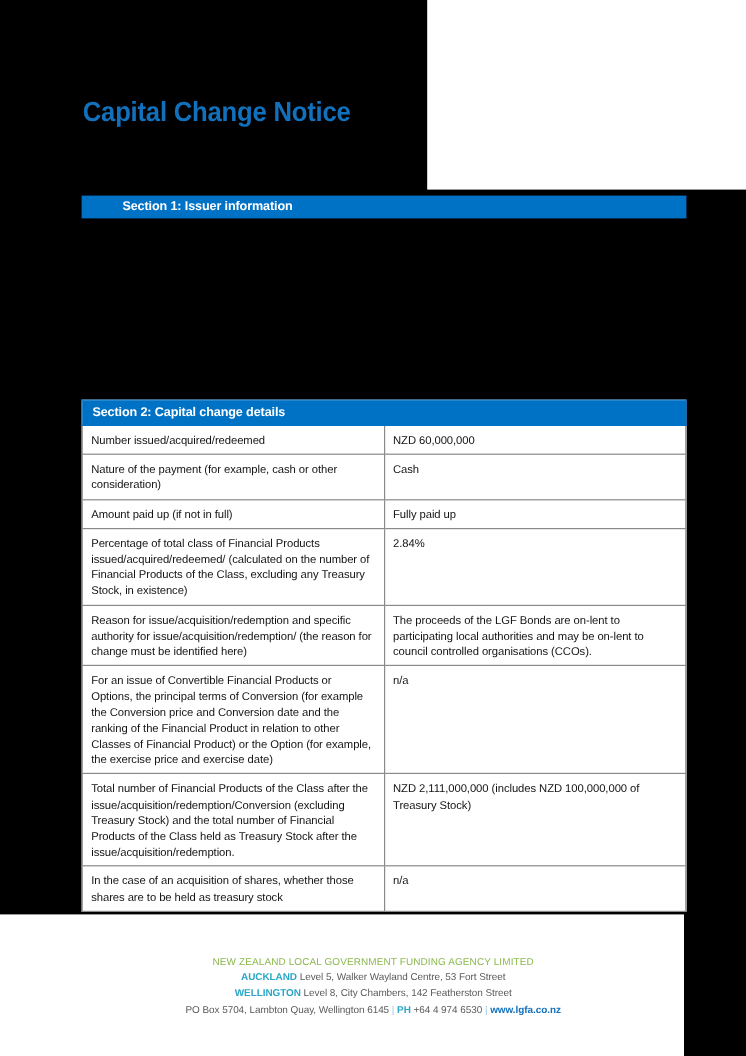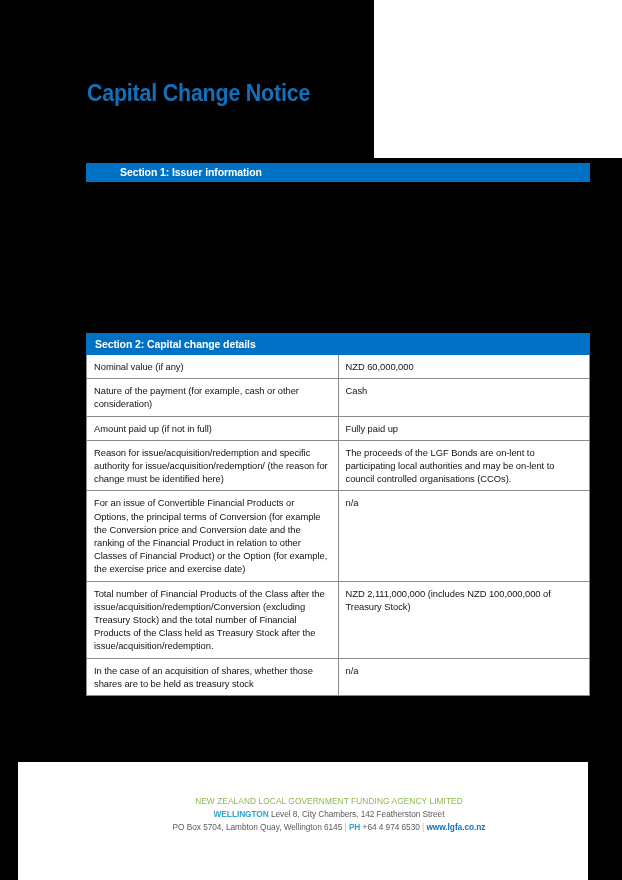--- a/index.html
+++ b/index.html
@@ -14,21 +14,20 @@
     overflow: hidden;
     font-family: "Liberation Sans", sans-serif;
     -webkit-font-smoothing: antialiased;
   }
 
   
   .page {
     position: absolute;
     inset: 0;
     background: #000000;
-    margin-left: 18px;
   }
 
   
   .logo-panel {
     position: absolute;
     left: 356px;
     top: 0;
     width: 266px;
     height: 158px;
     background: #ffffff;
@@ -159,30 +158,34 @@
 
   <div class="table-wrap">
     <table class="detail">
       <thead>
         <tr>
           <th class="bar" colspan="2">Section 2: Capital change details</th>
         </tr>
       </thead>
       <tbody>
         <tr>
-          <td class="label">Nominal value (if any)</td>
+          <td class="label">Number issued/acquired/redeemed</td>
           <td class="value">NZD 60,000,000</td>
         </tr>
         <tr>
           <td class="label">Nature of the payment (for example, cash or other consideration)</td>
           <td class="value">Cash</td>
         </tr>
         <tr>
           <td class="label">Amount paid up (if not in full)</td>
           <td class="value">Fully paid up</td>
+        </tr>
+        <tr>
+          <td class="label">Percentage of total class of Financial Products issued/acquired/redeemed/ (calculated on the number of Financial Products of the Class, excluding any Treasury Stock, in existence)</td>
+          <td class="value">2.84%</td>
         </tr>
         <tr>
           <td class="label">Reason for issue/acquisition/redemption and specific authority for issue/acquisition/redemption/ (the reason for change must be identified here)</td>
           <td class="value">The proceeds of the LGF Bonds are on-lent to participating local authorities and may be on-lent to council controlled organisations (CCOs).</td>
         </tr>
         <tr>
           <td class="label">For an issue of Convertible Financial Products or Options, the principal terms of Conversion (for example the Conversion price and Conversion date and the ranking of the Financial Product in relation to other Classes of Financial Product) or the Option (for example, the exercise price and exercise date)</td>
           <td class="value">n/a</td>
         </tr>
         <tr>
@@ -194,20 +197,24 @@
           <td class="value">n/a</td>
         </tr>
       </tbody>
     </table>
   </div>
 
   <div class="footer-area">
     <div class="footer-text">
       <span class="line">
         <span class="company">NEW ZEALAND LOCAL GOVERNMENT FUNDING AGENCY LIMITED</span>
+      </span>
+      <span class="line">
+        <span class="city">AUCKLAND</span>
+        <span>Level 5, Walker Wayland Centre, 53 Fort Street</span>
       </span>
       <span class="line">
         <span class="city">WELLINGTON</span>
         <span>Level 8, City Chambers, 142 Featherston Street</span>
       </span>
       <span class="line">
         <span>PO Box 5704, Lambton Quay, Wellington 6145</span>
         <span class="sep">|</span>
         <span class="ph">PH</span>
         <span>+64 4 974 6530</span>

